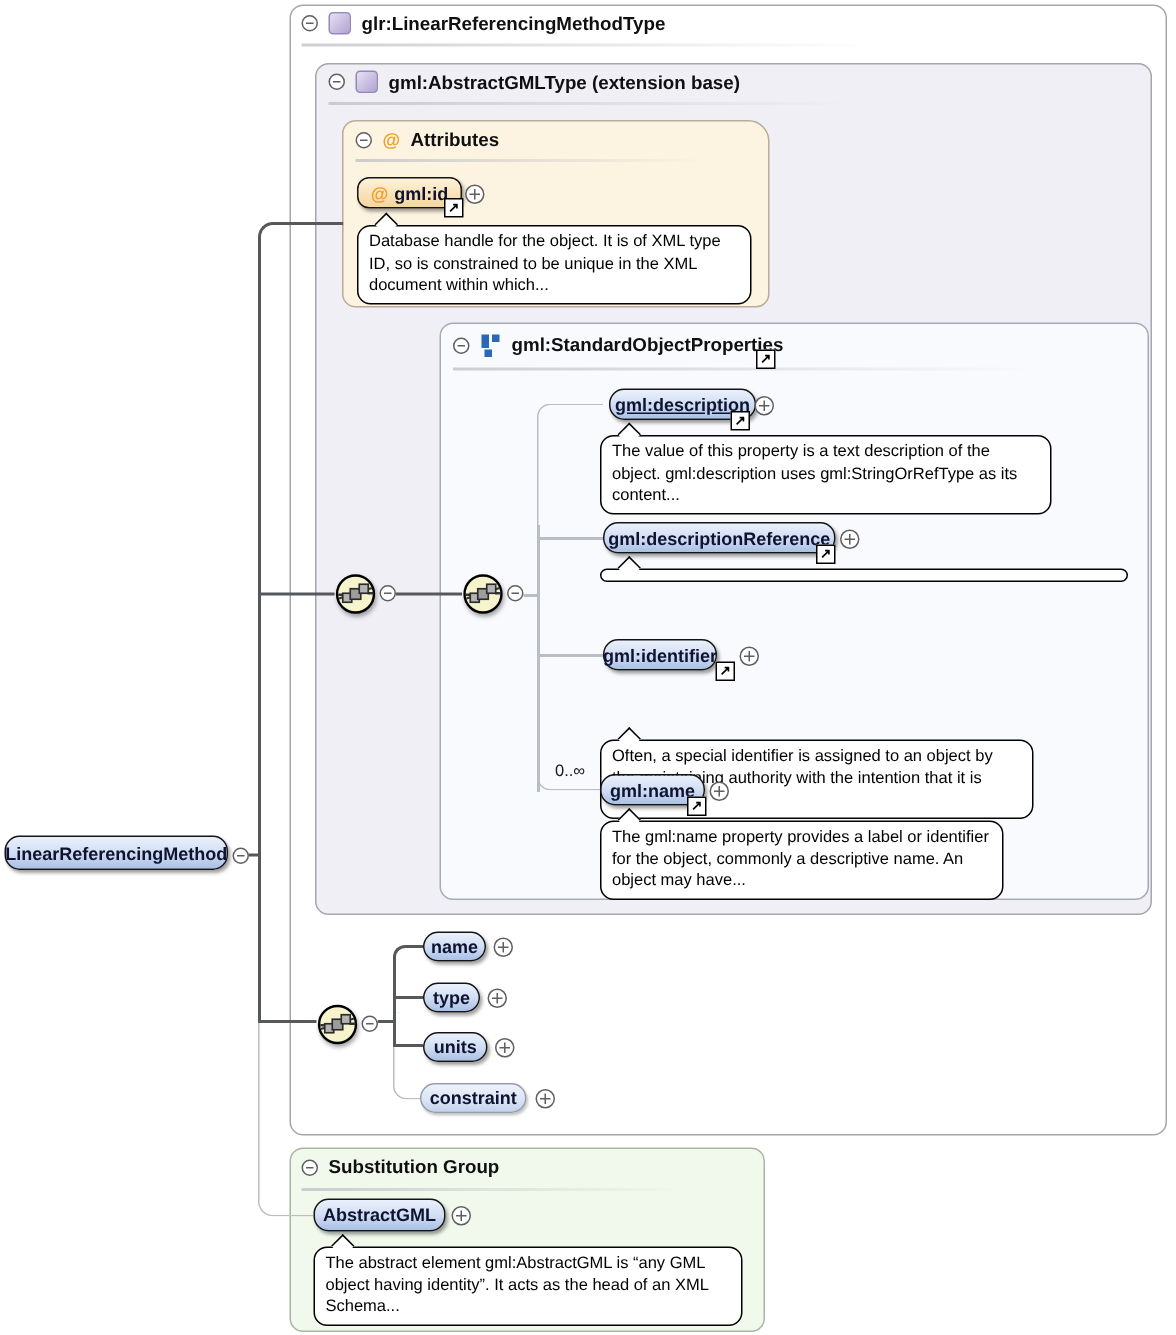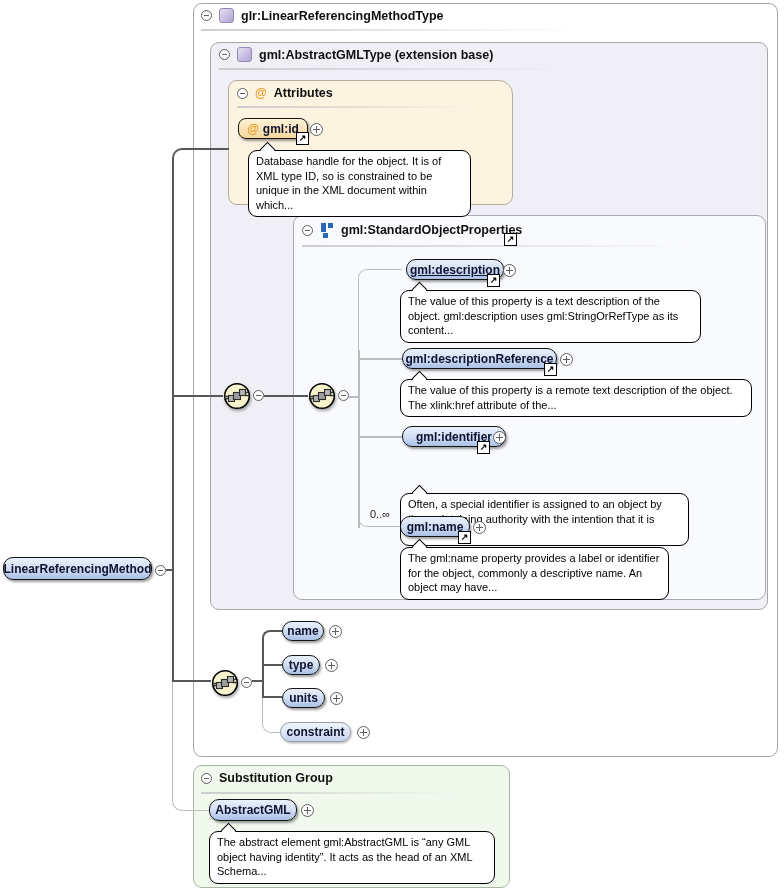--- a/index.html
+++ b/index.html
@@ -178,21 +178,21 @@
     <rect x="16.5" y="7.5" width="6" height="6" fill="#b4b4b4" stroke="#2b2b2b" stroke-width="1.1"></rect>
   </svg>
   <span class="mc" style="left:241px;top:677px;"></span>
 
   <div class="pill pill-attr" style="left:238px;top:118px;width:70px;height:21px;">
     <span class="at">@</span>
     <span>gml:id</span>
   </div>
   <span class="pc" style="left:310px;top:123px;"></span>
   <div class="ai" style="left:296px;top:132px;"></div>
-  <div class="doc" style="left:248px;top:150px;width:223px;">
+  <div class="doc" style="left:238px;top:150px;width:263px;">
     <span class="ptr"></span>
     <span>Database handle for the object. It is of XML type ID, so is constrained to be unique in the XML document within which...</span>
   </div>
 
   <div class="pill" style="left:406px;top:259px;width:98px;height:21px;text-decoration:underline;">
     <span>gml:description</span>
   </div>
   <span class="pc" style="left:503px;top:264px;"></span>
   <div class="ai" style="left:487px;top:274px;"></div>
   <div class="doc" style="left:400px;top:290px;width:301px;">
@@ -200,24 +200,23 @@
     <span>The value of this property is a text description of the object. gml:description uses gml:StringOrRefType as its content...</span>
   </div>
 
   <div class="pill" style="left:402px;top:348px;width:155px;height:21px;">
     <span>gml:descriptionReference</span>
   </div>
   <span class="pc" style="left:560px;top:353px;"></span>
   <div class="ai" style="left:544px;top:363px;"></div>
   <div class="doc" style="left:400px;top:379px;width:352px;">
     <span class="ptr"></span>
-    <span>The value of this property is a remote text description of the object. The xlink:href attribute of the...</span>
-  </div>
-
-  <div class="pill" style="left:402px;top:426px;width:104px;height:21px;">
+  </div>
+
+  <div class="pill" style="left:402px;top:426px;width:76px;height:21px;">
     <span>gml:identifier</span>
   </div>
   <span class="pc" style="left:493px;top:431px;"></span>
   <div class="ai" style="left:477px;top:441px;"></div>
   <div class="doc" style="left:400px;top:457px;width:289px;margin-top:36px;">
     <span class="ptr"></span>
     <span>Often, a special identifier is assigned to an object by the maintaining authority with the intention that it is used in...</span>
   </div>
 
   <div class="occ" style="left:370px;top:508px;">0..∞</div>

